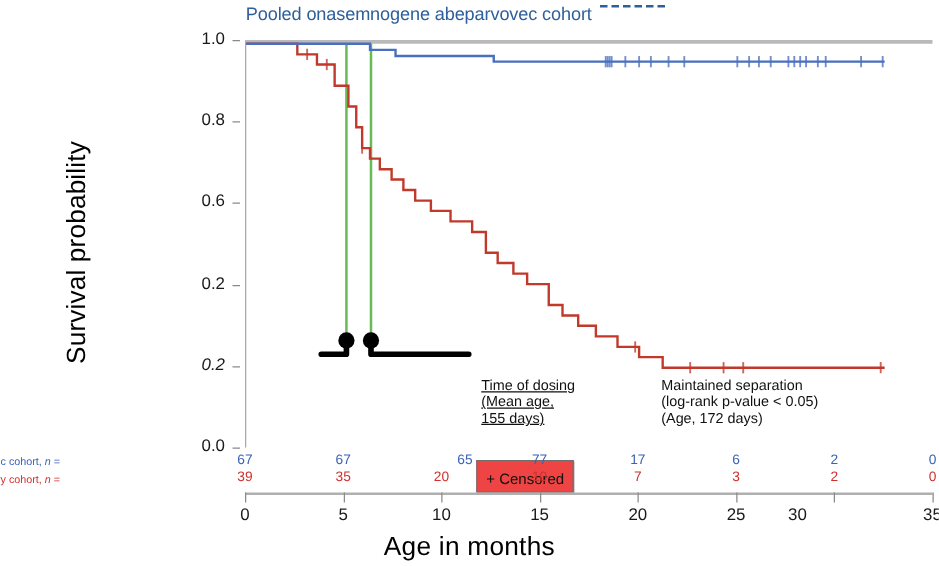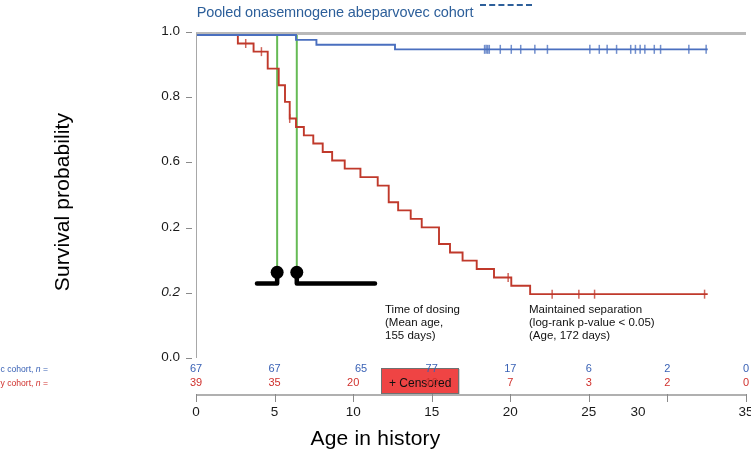--- a/index.html
+++ b/index.html
@@ -102,21 +102,21 @@
   }
 
   
   .annot {
     position: absolute;
     font-size: 11.5px;
     line-height: 13.2px;
     color: #111;
     white-space: pre;
   }
-  #annot-dosing { left: 188px; top: 268px; text-align: left; }
+  #annot-dosing { left: 188px; top: 268px; text-align: left; text-decoration: underline; }
   #annot-separation { left: 332px; top: 268px; text-align: left; }
 
   .censored-box {
     position: absolute;
     left: 184px;
     top: 333px;
     border: 1.2px solid #707070;
     background: #ef4444;
     padding: 7px 7px 3px 7px;
     font-size: 12px;
@@ -273,21 +273,21 @@
 (log-rank p-value &lt; 0.05)
 (Age, 172 days)</div>
 
     <div class="censored-box">+ Censored</div>
   </div>
 
   <div class="risk-table" id="risk-table">
       <div class="risk-row-label blue" style="top: 2px; right: 563px;">Pooled onasemnogene abeparvovec cohort, <i>n</i> =</div>
       <div class="risk-val blue" style="left: 181px; top: 0px;">67</div>
       <div class="risk-val blue" style="left: 259.571px; top: 0px;">67</div>
-      <div class="risk-val blue" style="left: 346px; top: 0px;">65</div>
+      <div class="risk-val blue" style="left: 357px; top: 0px;">65</div>
       <div class="risk-val blue" style="left: 416.714px; top: 0px;">77</div>
       <div class="risk-val blue" style="left: 495.286px; top: 0px;">17</div>
       <div class="risk-val blue" style="left: 573.857px; top: 0px;">6</div>
       <div class="risk-val blue" style="left: 652.429px; top: 0px;">2</div>
       <div class="risk-val blue" style="left: 731px; top: 0px;">0</div>
       <div class="risk-row-label red" style="top: 16px; right: 563px;">Natural history cohort, <i>n</i> =</div>
       <div class="risk-val red" style="left: 181px; top: 14px;">39</div>
       <div class="risk-val red" style="left: 259.571px; top: 14px;">35</div>
       <div class="risk-val red" style="left: 338.143px; top: 14px;">20</div>
       <div class="risk-val red" style="left: 416.714px; top: 14px;">10</div>
@@ -309,15 +309,15 @@
       <div class="x-tick-label" style="left: 411.714px;">15</div>
       <div class="x-tick-mark" style="left: 510.286px;"></div>
       <div class="x-tick-label" style="left: 490.286px;">20</div>
       <div class="x-tick-mark" style="left: 588.857px;"></div>
       <div class="x-tick-label" style="left: 568.857px;">25</div>
       <div class="x-tick-mark" style="left: 667.429px;"></div>
       <div class="x-tick-label" style="left: 618px;">30</div>
       <div class="x-tick-mark" style="left: 746px;"></div>
       <div class="x-tick-label" style="left: 726px;">35</div>
     </div>
-  <div class="x-axis-title">Age in history</div>
+  <div class="x-axis-title">Age in months</div>
 
 </div>
 
 </body></html>

